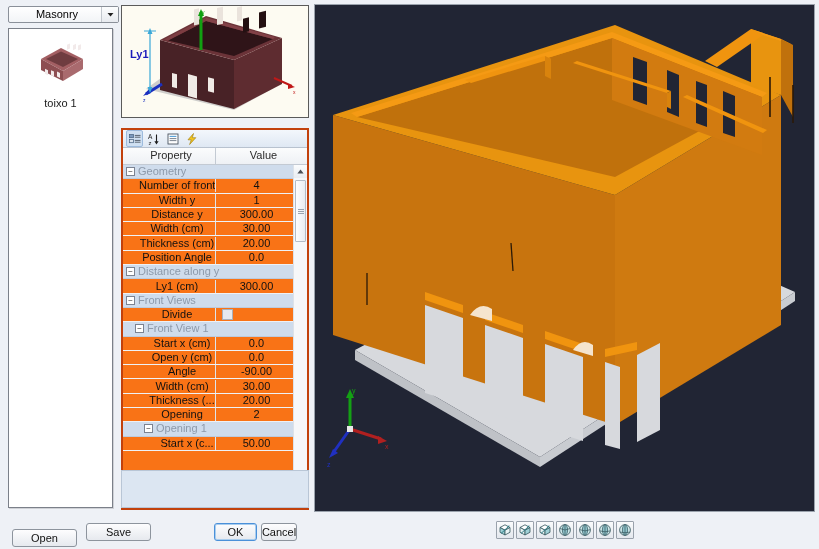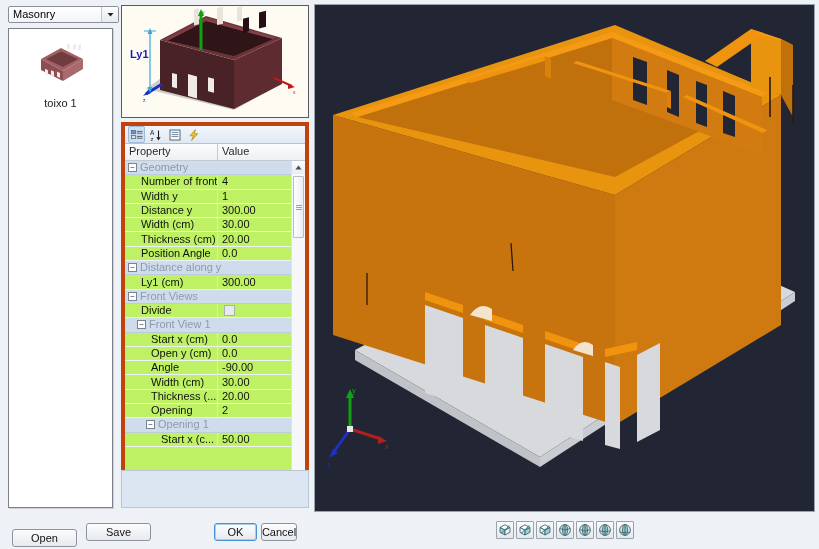--- a/index.html
+++ b/index.html
@@ -7,21 +7,21 @@
   body{
     width:819px;height:549px;overflow:hidden;
     background:#eef1f6;
     font-family:"Liberation Sans", sans-serif;
     font-size:11px;color:#111;
     -webkit-font-smoothing:antialiased;
   }
   #app{position:relative;width:819px;height:549px;background:#eef1f6;}
 
   
-  .left-col{position:absolute;left:0;top:0;width:312px;height:549px;background:#eef1f6;}
+  .left-col{position:absolute;left:0;top:0;width:312px;height:549px;background:#eef1f6;text-align:center;}
 
   
   .combo{
     position:absolute;left:8px;top:6px;width:111px;height:17px;
     background:linear-gradient(#ffffff,#f2f4f7);
     border:1px solid #8a9099;border-radius:2px;
     box-sizing:border-box;
     display:flex;align-items:center;
     cursor:default;
   }
@@ -52,22 +52,22 @@
   
   .preview{
     position:absolute;left:121px;top:5px;width:188px;height:113px;
     background:#fdfbf2;border:1px solid #5a5a5a;
     box-sizing:border-box;overflow:hidden;
   }
   .preview svg{display:block;}
 
   
   .propgrid{
-    position:absolute;left:121px;top:122px;width:188px;height:382px;
-    background:#bef264;border:4px solid #c2410c;box-sizing:border-box;
+    position:absolute;left:121px;top:128px;width:188px;height:382px;
+    background:#f97316;border:2px solid #c2410c;box-sizing:border-box;
     display:flex;flex-direction:column;
   }
   .pg-toolbar{
     height:17px;flex:0 0 17px;
     background:linear-gradient(#f3f7fc,#dfe8f3);
     border-bottom:1px solid #b8c2cf;
     display:flex;align-items:center;padding-left:3px;gap:2px;
   }
   .pg-tool{width:15px;height:15px;display:flex;align-items:center;justify-content:center;
     border:1px solid transparent;border-radius:2px;cursor:default;}

